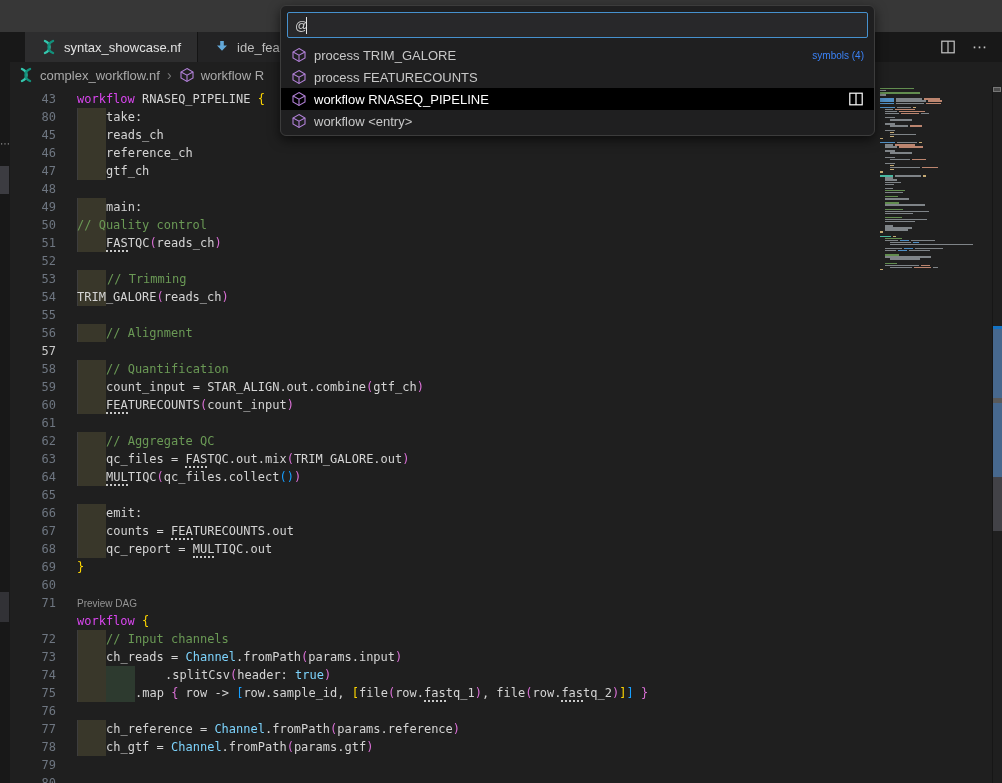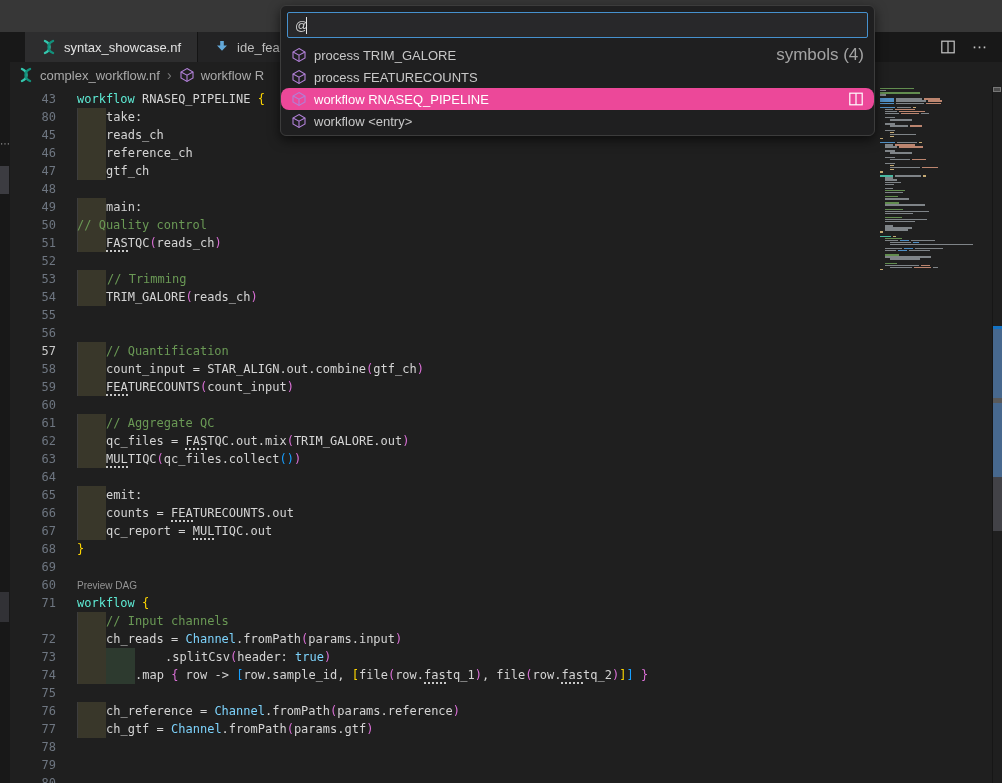--- a/index.html
+++ b/index.html
@@ -35,21 +35,21 @@
   .row { height:18px; line-height:18px; position:relative; white-space:pre;
     font-family:"DejaVu Sans Mono", monospace; font-size:12px; color:#d4d4d4; }
   .row .txt { position:relative; z-index:2; }
   .ib { position:absolute; top:0; height:18px; width:29px; z-index:1; }
   .ib1 { left:0; background:#39372a; border-left:1px solid #3d3d3d; }
   .ib2 { left:29px; background:#2d3a2f; }
   .row.cur::after { content:""; position:absolute; left:0; top:0; width:797px; height:18px;
     border-top:1px solid #3c3c3c; border-bottom:1px solid #3c3c3c; z-index:0; }
   .codelens { height:18px; line-height:20px; font-family:"Liberation Sans",sans-serif;
     font-size:10px; color:#949494; }
-  .tk-kw { color:#5eead4; } .tk-id { color:#d4d4d4; } .tk-cm { color:#6A9955; }
+  .tk-kw { color:#d946ef; } .tk-id { color:#d4d4d4; } .tk-cm { color:#6A9955; }
   .tk-b1 { color:#FFD700; } .tk-b2 { color:#DA70D6; } .tk-b3 { color:#179FFF; }
   .tk-ch { color:#7dd3fc; }
   .hint3 { border-bottom:2px dotted #c8c8c8; }
 
   
   .minimap { position:absolute; left:880px; top:88px; width:95px; height:195px; opacity:.9; }
   .mrow { height:1.4px; margin-bottom:0.7px; display:flex; }
   .mseg { height:1.4px; margin-right:2px; }
   .sb-sep { position:absolute; left:992px; top:86px; width:1px; height:697px; background:#161616; }
   .sb { position:absolute; left:993px; top:86px; width:9px; height:697px; }
@@ -64,22 +64,22 @@
   .qp { position:absolute; left:280px; top:5px; width:595px; background:#1f1f20;
     border:1px solid #3c3c3c; border-radius:6px; box-shadow:0 4px 12px rgba(0,0,0,.6);
     z-index:10; padding-bottom:3px; }
   .qp-input-wrap { margin:6px; height:26px; border:1px solid #4691ce; background:#28282a;
     border-radius:2px; display:flex; align-items:center; padding:0 7px; position:relative; }
   .qp-input { background:transparent; border:none; outline:none; color:#cccccc; font-size:13px;
     width:100%; padding:0; font-family:"Liberation Sans", sans-serif; }
   .caret { position:absolute; left:18px; top:4px; width:1px; height:17px; background:#e6e6e6; }
   .qp-row { height:22px; display:flex; align-items:center; gap:7px; padding:0 10px;
     font-size:13px; color:#c8c8c8; }
-  .qp-row.sel { background:#ec4899; color:#ffffff;border-radius:8px; }
-  .qp-meta { margin-left:auto; color:#a3a3a3; font-size:17px; }
+  .qp-row.sel { background:#000000; color:#ffffff; }
+  .qp-meta { margin-left:auto; color:#3b82f6; font-size:10px; }
   .qp-action { margin-left:auto; display:flex; align-items:center; }
   .icon16 { width:16px; height:16px; flex:0 0 16px; }
 </style>
 </head>
 <body>
 
 <div class="titlebar"></div>
 <div class="leftstrip">
   <div class="ls-dots">⋯</div>
   <div class="ls-b1"></div>
@@ -169,22 +169,23 @@
     <div class="row"><div class="ib ib1"></div><span class="txt" style="padding-left: 29px;"><span class="tk-id">take:</span></span></div>
     <div class="row"><div class="ib ib1"></div><span class="txt" style="padding-left: 29px;"><span class="tk-id">reads_ch</span></span></div>
     <div class="row"><div class="ib ib1"></div><span class="txt" style="padding-left: 29px;"><span class="tk-id">reference_ch</span></span></div>
     <div class="row"><div class="ib ib1"></div><span class="txt" style="padding-left: 29px;"><span class="tk-id">gtf_ch</span></span></div>
     <div class="row"><span class="txt" style="padding-left: 0px;"></span></div>
     <div class="row"><div class="ib ib1"></div><span class="txt" style="padding-left: 29px;"><span class="tk-id">main:</span></span></div>
     <div class="row"><div class="ib ib1"></div><span class="txt" style=""><span class="tk-cm">// Quality control</span></span></div>
     <div class="row"><div class="ib ib1"></div><span class="txt" style="padding-left: 29px;"><span class="tk-id"><span class="hint3">FAS</span>TQC</span><span class="tk-b2">(</span><span class="tk-id">reads_ch</span><span class="tk-b2">)</span></span></div>
     <div class="row"><span class="txt" style="padding-left: 0px;"></span></div>
     <div class="row"><div class="ib ib1"></div><span class="txt" style="padding-left: 30px;"><span class="tk-cm">// Trimming</span></span></div>
-    <div class="row"><div class="ib ib1"></div><span class="txt" style="padding-left: 29px;"><span class="tk-id">TRIM_GALORE</span><span class="tk-b2">(</span><span class="tk-id">reads_ch</span><span class="tk-b2">)</span></span></div>
-    <div class="row"><span class="txt" style="padding-left: 0px;"></span></div>
+    <div class="row"><div class="ib ib1"></div><span class="txt" style=""><span class="tk-id">TRIM_GALORE</span><span class="tk-b2">(</span><span class="tk-id">reads_ch</span><span class="tk-b2">)</span></span></div>
+    <div class="row"><span class="txt" style="padding-left: 0px;"></span></div>
+    <div class="row"><div class="ib ib1"></div><span class="txt" style="padding-left: 29px;"><span class="tk-cm">// Alignment</span></span></div>
     <div class="row"><span class="txt" style="padding-left: 0px;"></span></div>
     <div class="row"><div class="ib ib1"></div><span class="txt" style="padding-left: 29px;"><span class="tk-cm">// Quantification</span></span></div>
     <div class="row"><div class="ib ib1"></div><span class="txt" style="padding-left: 29px;"><span class="tk-id">count_input = STAR_ALIGN.out.combine</span><span class="tk-b2">(</span><span class="tk-id">gtf_ch</span><span class="tk-b2">)</span></span></div>
     <div class="row"><div class="ib ib1"></div><span class="txt" style="padding-left: 29px;"><span class="tk-id"><span class="hint3">FEA</span>TURECOUNTS</span><span class="tk-b2">(</span><span class="tk-id">count_input</span><span class="tk-b2">)</span></span></div>
     <div class="row"><span class="txt" style="padding-left: 0px;"></span></div>
     <div class="row"><div class="ib ib1"></div><span class="txt" style="padding-left: 29px;"><span class="tk-cm">// Aggregate QC</span></span></div>
     <div class="row"><div class="ib ib1"></div><span class="txt" style="padding-left: 29px;"><span class="tk-id">qc_files = </span><span class="tk-id"><span class="hint3">FAS</span>TQC</span><span class="tk-id">.out.mix</span><span class="tk-b2">(</span><span class="tk-id">TRIM_GALORE.out</span><span class="tk-b2">)</span></span></div>
     <div class="row"><div class="ib ib1"></div><span class="txt" style="padding-left: 29px;"><span class="tk-id"><span class="hint3">MUL</span>TIQC</span><span class="tk-b2">(</span><span class="tk-id">qc_files.collect</span><span class="tk-b3">(</span><span class="tk-b3">)</span><span class="tk-b2">)</span></span></div>
     <div class="row"><span class="txt" style="padding-left: 0px;"></span></div>
     <div class="row"><div class="ib ib1"></div><span class="txt" style="padding-left: 29px;"><span class="tk-id">emit:</span></span></div>

